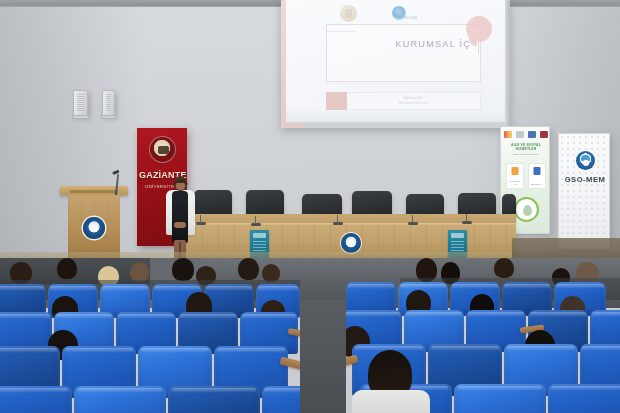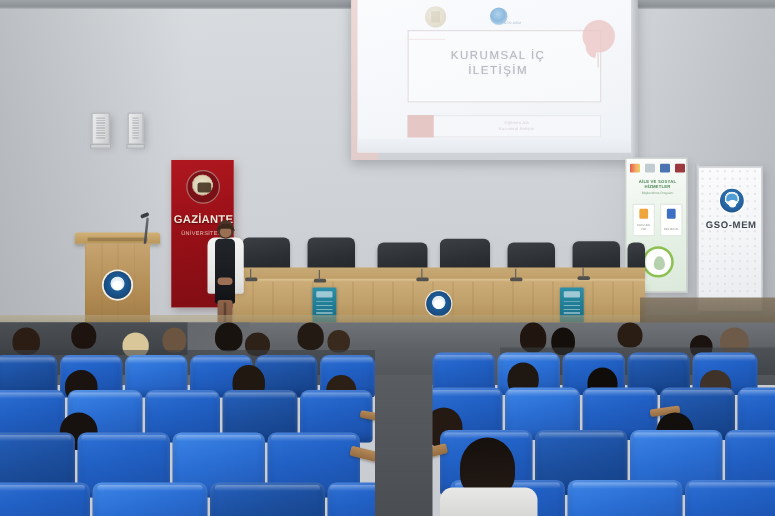--- a/index.html
+++ b/index.html
@@ -93,21 +93,21 @@
     font-size: 2.6px; letter-spacing: .2px; text-align: center;
     color: #9fb4c6; opacity: .85; white-space: nowrap;
   }
   .slide-title-box {
     position: absolute; left: 40px; top: 26px; width: 155px; height: 58px;
     border: 1px solid #e3dfe2;
     background: rgba(255,255,255,.42);
   }
   .slide-title {
     position: absolute; left: 40px; top: 41px; width: 145px;
-    text-align: center;
+    text-align: right;
     font-size: 9.2px; line-height: 11.5px;
     letter-spacing: 1.2px;
     color: #b9b9c2;
     font-weight: 400;
     text-shadow: 0 0 1px rgba(190,190,200,.6);
   }
   .bubble {
     position: absolute; left: 180px; top: 18px; width: 26px; height: 26px;
     border-radius: 50%;
     background: #ecc9c7; opacity: .82;
@@ -504,21 +504,20 @@
     <div id="slide">
       <div class="slide-logo-row">
         <div class="logo-gold"></div>
         <div class="logo-blue"></div>
       </div>
       <div class="logo-blue-text" style="left:104px; top:19px; width:40px;">GSO-MEM</div>
       <div class="slide-hline"></div>
       <div class="slide-title-box"></div>
       <div class="slide-title">
         <div>KURUMSAL İÇ</div>
-        <div>İLETİŞİM</div>
       </div>
       <div class="bubble"></div>
       <div class="bubble-stem"></div>
       <div class="slide-footer"></div>
       <div class="slide-footer-pink"></div>
       <div class="slide-footer-t1">Eğitmen Adı</div>
       <div class="slide-footer-t2">Kurumsal İletişim</div>
       <div class="slide-bottom-strip"></div>
     </div>
     <div class="screen-edge-r"></div>

